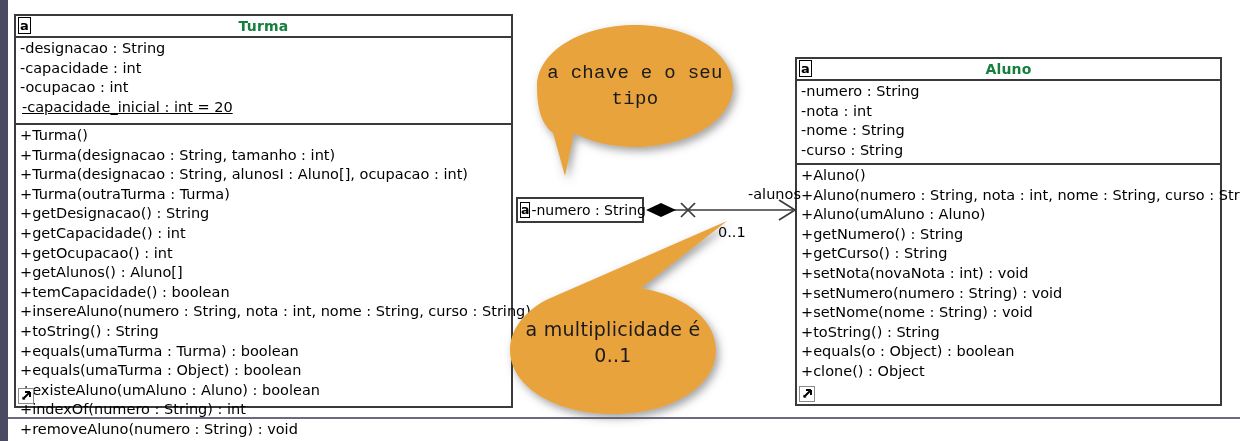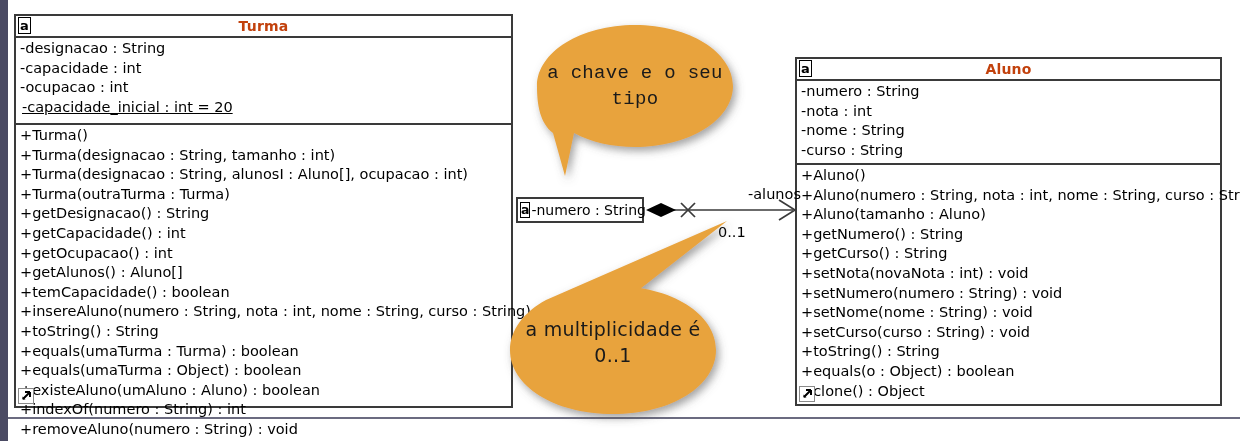--- a/index.html
+++ b/index.html
@@ -24,21 +24,21 @@
     box-sizing:border-box;
   }
   .uml-header{
     position:relative;
     height:22px;
     border-bottom:2px solid #3a3a3a;
     display:flex;align-items:center;justify-content:center;
     box-sizing:border-box;
   }
   .uml-title{
-    font-weight:bold;font-size:14px;color:#c2410c;
+    font-weight:bold;font-size:14px;color:#15803d;
     letter-spacing:.2px;line-height:1;
   }
   .badge-a{
     position:absolute;left:2px;top:1px;
     width:13px;height:17px;
     border:1px solid #000;
     background:#fff;
     font-size:13px;font-weight:bold;color:#000;
     display:flex;align-items:center;justify-content:center;
     line-height:1;
@@ -163,27 +163,26 @@
     <div class="uml-section uml-attrs" id="aluno-attrs" style="height:84px;">
         <div class="uml-row">-numero : String</div>
         <div class="uml-row">-nota : int</div>
         <div class="uml-row">-nome : String</div>
         <div class="uml-row">-curso : String</div>
       </div>
 
     <div class="uml-section" id="aluno-methods">
         <div class="uml-row">+Aluno()</div>
         <div class="uml-row">+Aluno(numero : String, nota : int, nome : String, curso : String)</div>
-        <div class="uml-row">+Aluno(tamanho : Aluno)</div>
+        <div class="uml-row">+Aluno(umAluno : Aluno)</div>
         <div class="uml-row">+getNumero() : String</div>
         <div class="uml-row">+getCurso() : String</div>
         <div class="uml-row">+setNota(novaNota : int) : void</div>
         <div class="uml-row">+setNumero(numero : String) : void</div>
         <div class="uml-row">+setNome(nome : String) : void</div>
-        <div class="uml-row">+setCurso(curso : String) : void</div>
         <div class="uml-row">+toString() : String</div>
         <div class="uml-row">+equals(o : Object) : boolean</div>
         <div class="uml-row">+clone() : Object</div>
       </div>
 
     <div class="resize-handle">
       <svg width="14" height="14" viewBox="0 0 14 14">
         <path d="M11 3 L4 10 M11 3 L11 8 M11 3 L6 3" stroke="#000" stroke-width="2" fill="none"></path>
         <path d="M3.5 10.5 L6.5 10.5 L3.5 7.5 Z" fill="#000"></path>
       </svg>

